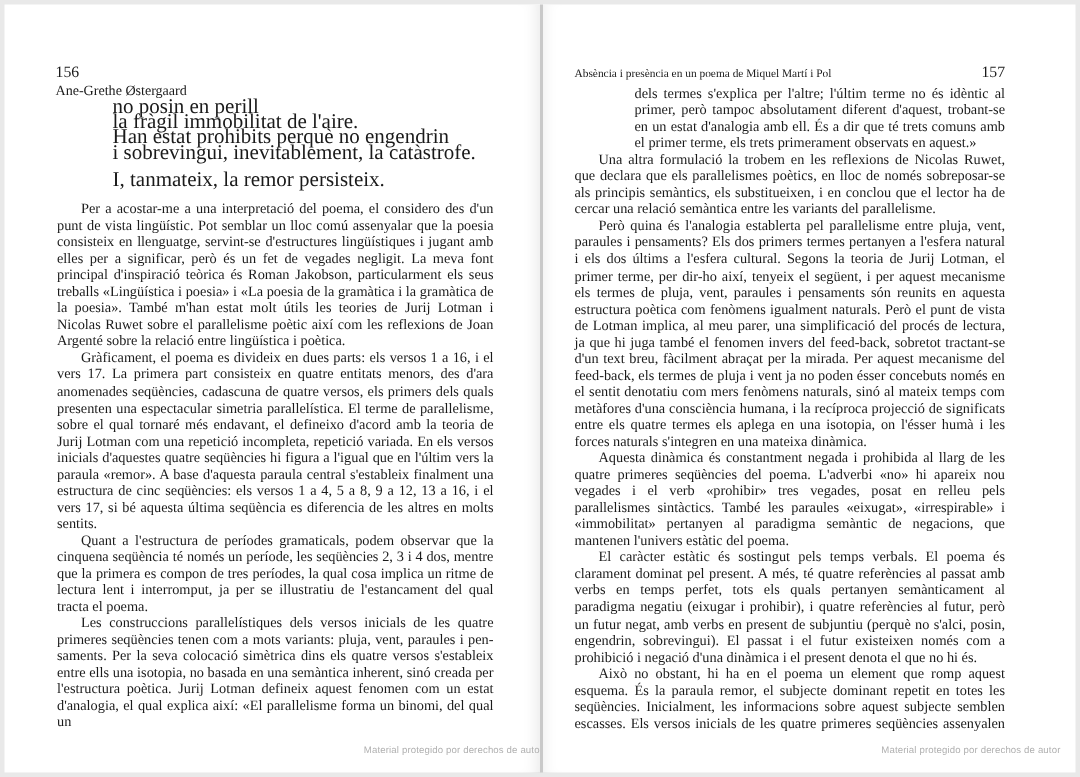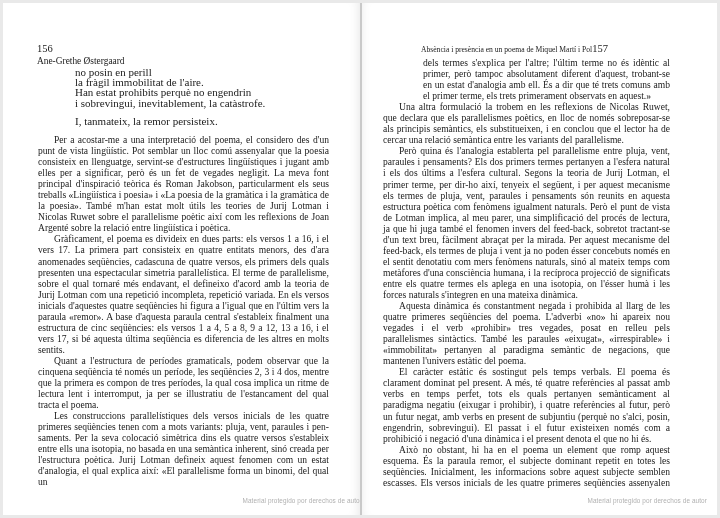--- a/index.html
+++ b/index.html
@@ -22,31 +22,31 @@
     .page.right { width: 357px; box-shadow: inset 10px 0 12px -10px rgba(0,0,0,0.12); }
     .gutter-line {
       position: absolute; left: 360px; top: 3px; width: 2px; height: 512px;
       background: #c9c9c9;
     }
     .running-head {
       position: absolute; top: 40px; font-size: 9.4px; line-height: 12px;
       display: flex; justify-content: space-between; align-items: baseline;
     }
     .left .running-head { left: 34px; width: 292px; flex-direction: column; }
-    .right .running-head { left: 11px; width: 287px; justify-content: center; }
+    .right .running-head { left: 23px; width: 287px; }
     .running-head .num { font-size: 10.5px; }
     .right .running-head .title { font-size: 7.6px; }
     .body {
       position: absolute; font-size: 9.55px; line-height: 11.05px;
       text-align: justify; hyphens: manual;
     }
     .left .body { left: 35px; top: 64px; width: 291px; }
     .right .body { left: 23px; top: 54px; width: 287px; }
     .poem {
-      margin-left: 37px; font-size: 11px; line-height: 10.2px;
+      margin-left: 37px; font-size: 14px; line-height: 10.2px;
       text-align: left;
     }
     .poem .stanza-gap { height: 8px; }
     .poem-final { margin-bottom: 8px; }
     p { margin: 0; text-indent: 16px; }
     p.noindent { text-indent: 0; margin-left: 40px; }
     .last-line { text-align-last: justify; }
     .watermark {
       position: absolute; bottom: 11px; font-family: "Liberation Sans", "DejaVu Sans", sans-serif;
       font-size: 6.4px; color: #b0b0b0; letter-spacing: 0.1px;

